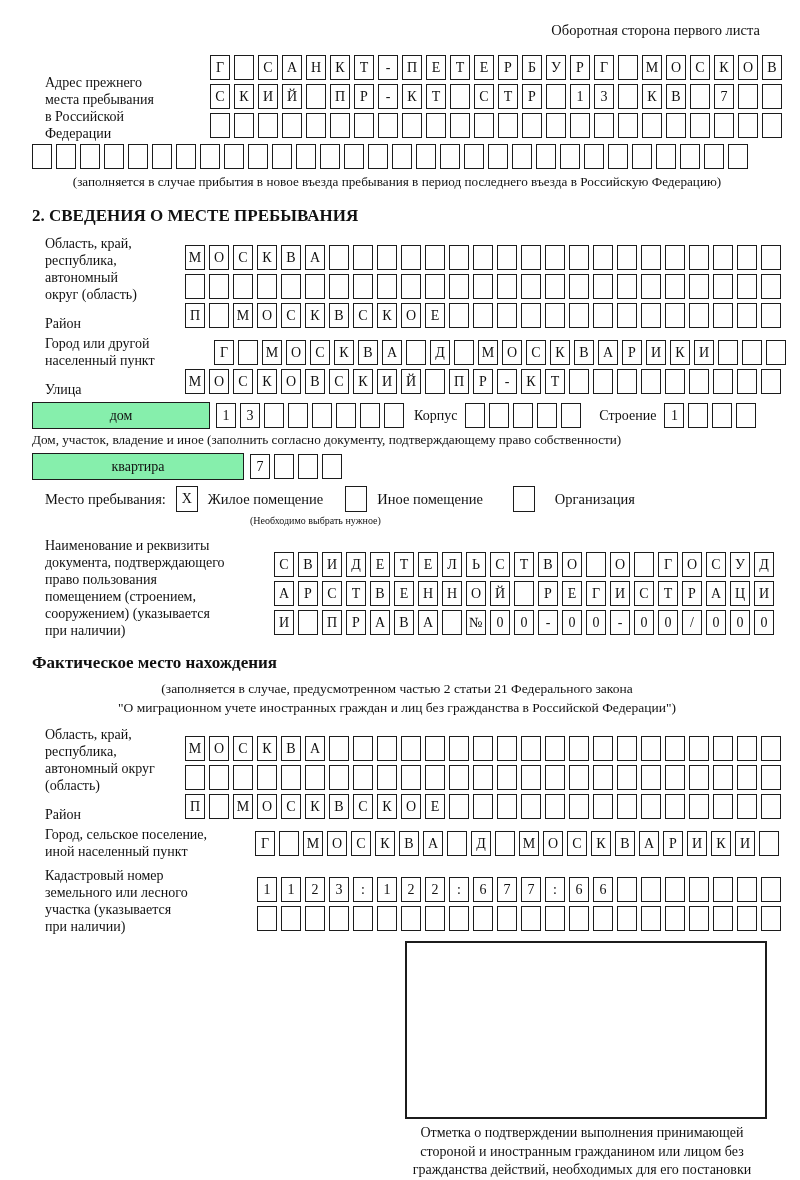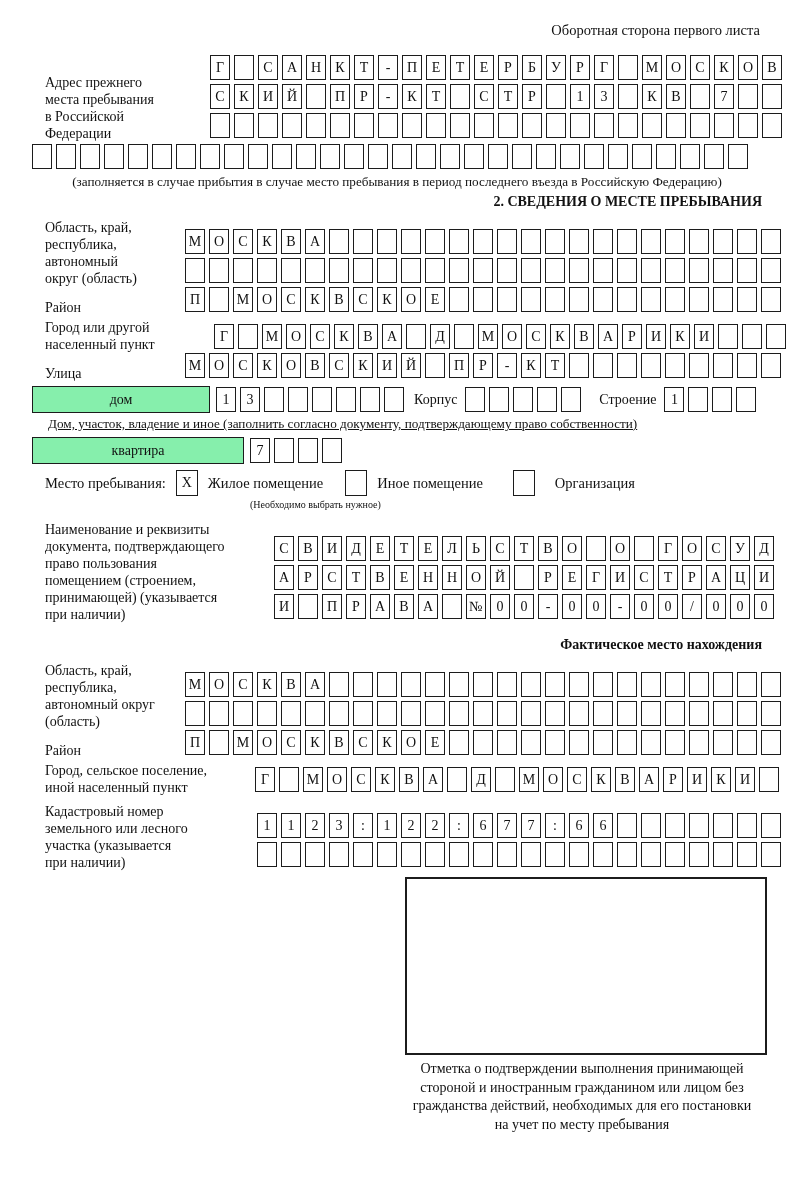--- a/index.html
+++ b/index.html
@@ -16,21 +16,21 @@
   .w200{width:203px;}
   .w202{width:205px;}
 
   .cellrow{display:flex;margin-bottom:4px;}
   .cell{box-sizing:border-box;flex:none;width:20px;height:25px;border:1.6px solid #1c1c1c;margin-right:4px;
         display:inline-flex;align-items:center;justify-content:center;font-size:14px;line-height:1;background:#fff;}
   .fullrow{margin-top:2px;}
 
   .caption{font-size:13.2px;line-height:17px;}
   .center{text-align:center;}
-  .h-bold{font-weight:bold;font-size:14px;text-align:right;margin:4px 0 6px 0;}
+  .h-bold{font-weight:bold;font-size:17px;text-align:left;margin:16px 0 6px 0;}
   .subtitle{font-size:13.5px;line-height:19px;text-align:center;white-space:pre-line;margin-bottom:6px;}
 
   .fieldrect{box-sizing:border-box;border:1.6px solid #1c1c1c;height:27px;display:flex;align-items:center;
              justify-content:center;font-size:14px;flex:none;background:#86efac;}
   .houseline{display:flex;align-items:center;margin-top:4px;}
   .inline-lbl{font-size:14px;padding:0 8px 0 6px;flex:none;}
   .small-caption{font-size:13.2px;margin:3px 0 5px 13px;}
 
   .checkline{display:flex;align-items:center;margin-top:6px;}
   .checkline .opt{font-size:14.5px;flex:none;}
@@ -158,21 +158,21 @@
       <span class="cell"></span>
       <span class="cell"></span>
       <span class="cell"></span>
       <span class="cell"></span>
       <span class="cell"></span>
       <span class="cell"></span>
       <span class="cell"></span>
       <span class="cell"></span>
       <span class="cell"></span>
     </div>
-  <div class="caption center">(заполняется в случае прибытия в случае место пребывания в период последнего въезда в Российскую Федерацию)</div>
+  <div class="caption center">(заполняется в случае прибытия в новое въезда пребывания в период последнего въезда в Российскую Федерацию)</div>
 
   <div class="h-bold">2. СВЕДЕНИЯ О МЕСТЕ ПРЕБЫВАНИЯ</div>
 
   <div class="frow">
     <div class="lblcol w130">Область, край,
 республика,
 автономный
 округ (область)</div>
     <div>
       <div class="cellrow">
@@ -346,21 +346,21 @@
         <span class="cell"></span>
       </div>
     <span class="inline-lbl" style="padding-left:14px;">Строение</span>
     <div class="cellrow" style="margin-bottom:0;">
         <span class="cell">1</span>
         <span class="cell"></span>
         <span class="cell"></span>
         <span class="cell"></span>
       </div>
   </div>
-  <div class="small-caption" style="margin-left:16px;text-decoration:underline;">Дом, участок, владение и иное (заполнить согласно документу, подтверждающему право собственности)</div>
+  <div class="small-caption" style="margin-left:0;">Дом, участок, владение и иное (заполнить согласно документу, подтверждающему право собственности)</div>
 
   <div class="houseline" style="margin-top:2px;">
     <div class="fieldrect" style="width:212px;margin-right:6px;text-align:right;">квартира</div>
     <div class="cellrow" style="margin-bottom:0;">
         <span class="cell">7</span>
         <span class="cell"></span>
         <span class="cell"></span>
         <span class="cell"></span>
       </div>
   </div>
@@ -374,21 +374,21 @@
     <span class="cell checkcell" style="margin-left:30px;margin-right:20px;"></span>
     <span class="opt">Организация</span>
   </div>
   <div class="checknote">(Необходимо выбрать нужное)</div>
 
   <div class="frow">
     <div class="lblcol w222">Наименование и реквизиты
 документа, подтверждающего
 право пользования
 помещением (строением,
-принимающей) (указывается
+сооружением) (указывается
 при наличии)</div>
     <div>
       <div class="cellrow">
           <span class="cell">С</span>
           <span class="cell">В</span>
           <span class="cell">И</span>
           <span class="cell">Д</span>
           <span class="cell">Е</span>
           <span class="cell">Т</span>
           <span class="cell">Е</span>
@@ -450,20 +450,22 @@
           <span class="cell">0</span>
           <span class="cell">/</span>
           <span class="cell">0</span>
           <span class="cell">0</span>
           <span class="cell">0</span>
         </div>
     </div>
   </div>
 
   <div class="h-bold" style="margin-top:14px;">Фактическое место нахождения</div>
+  <div class="subtitle">(заполняется в случае, предусмотренном частью 2 статьи 21 Федерального закона
+"О миграционном учете иностранных граждан и лиц без гражданства в Российской Федерации")</div>
 
   <div class="frow">
     <div class="lblcol w130">Область, край,
 республика,
 автономный округ
 (область)</div>
     <div>
       <div class="cellrow">
           <span class="cell">М</span>
           <span class="cell">О</span>

